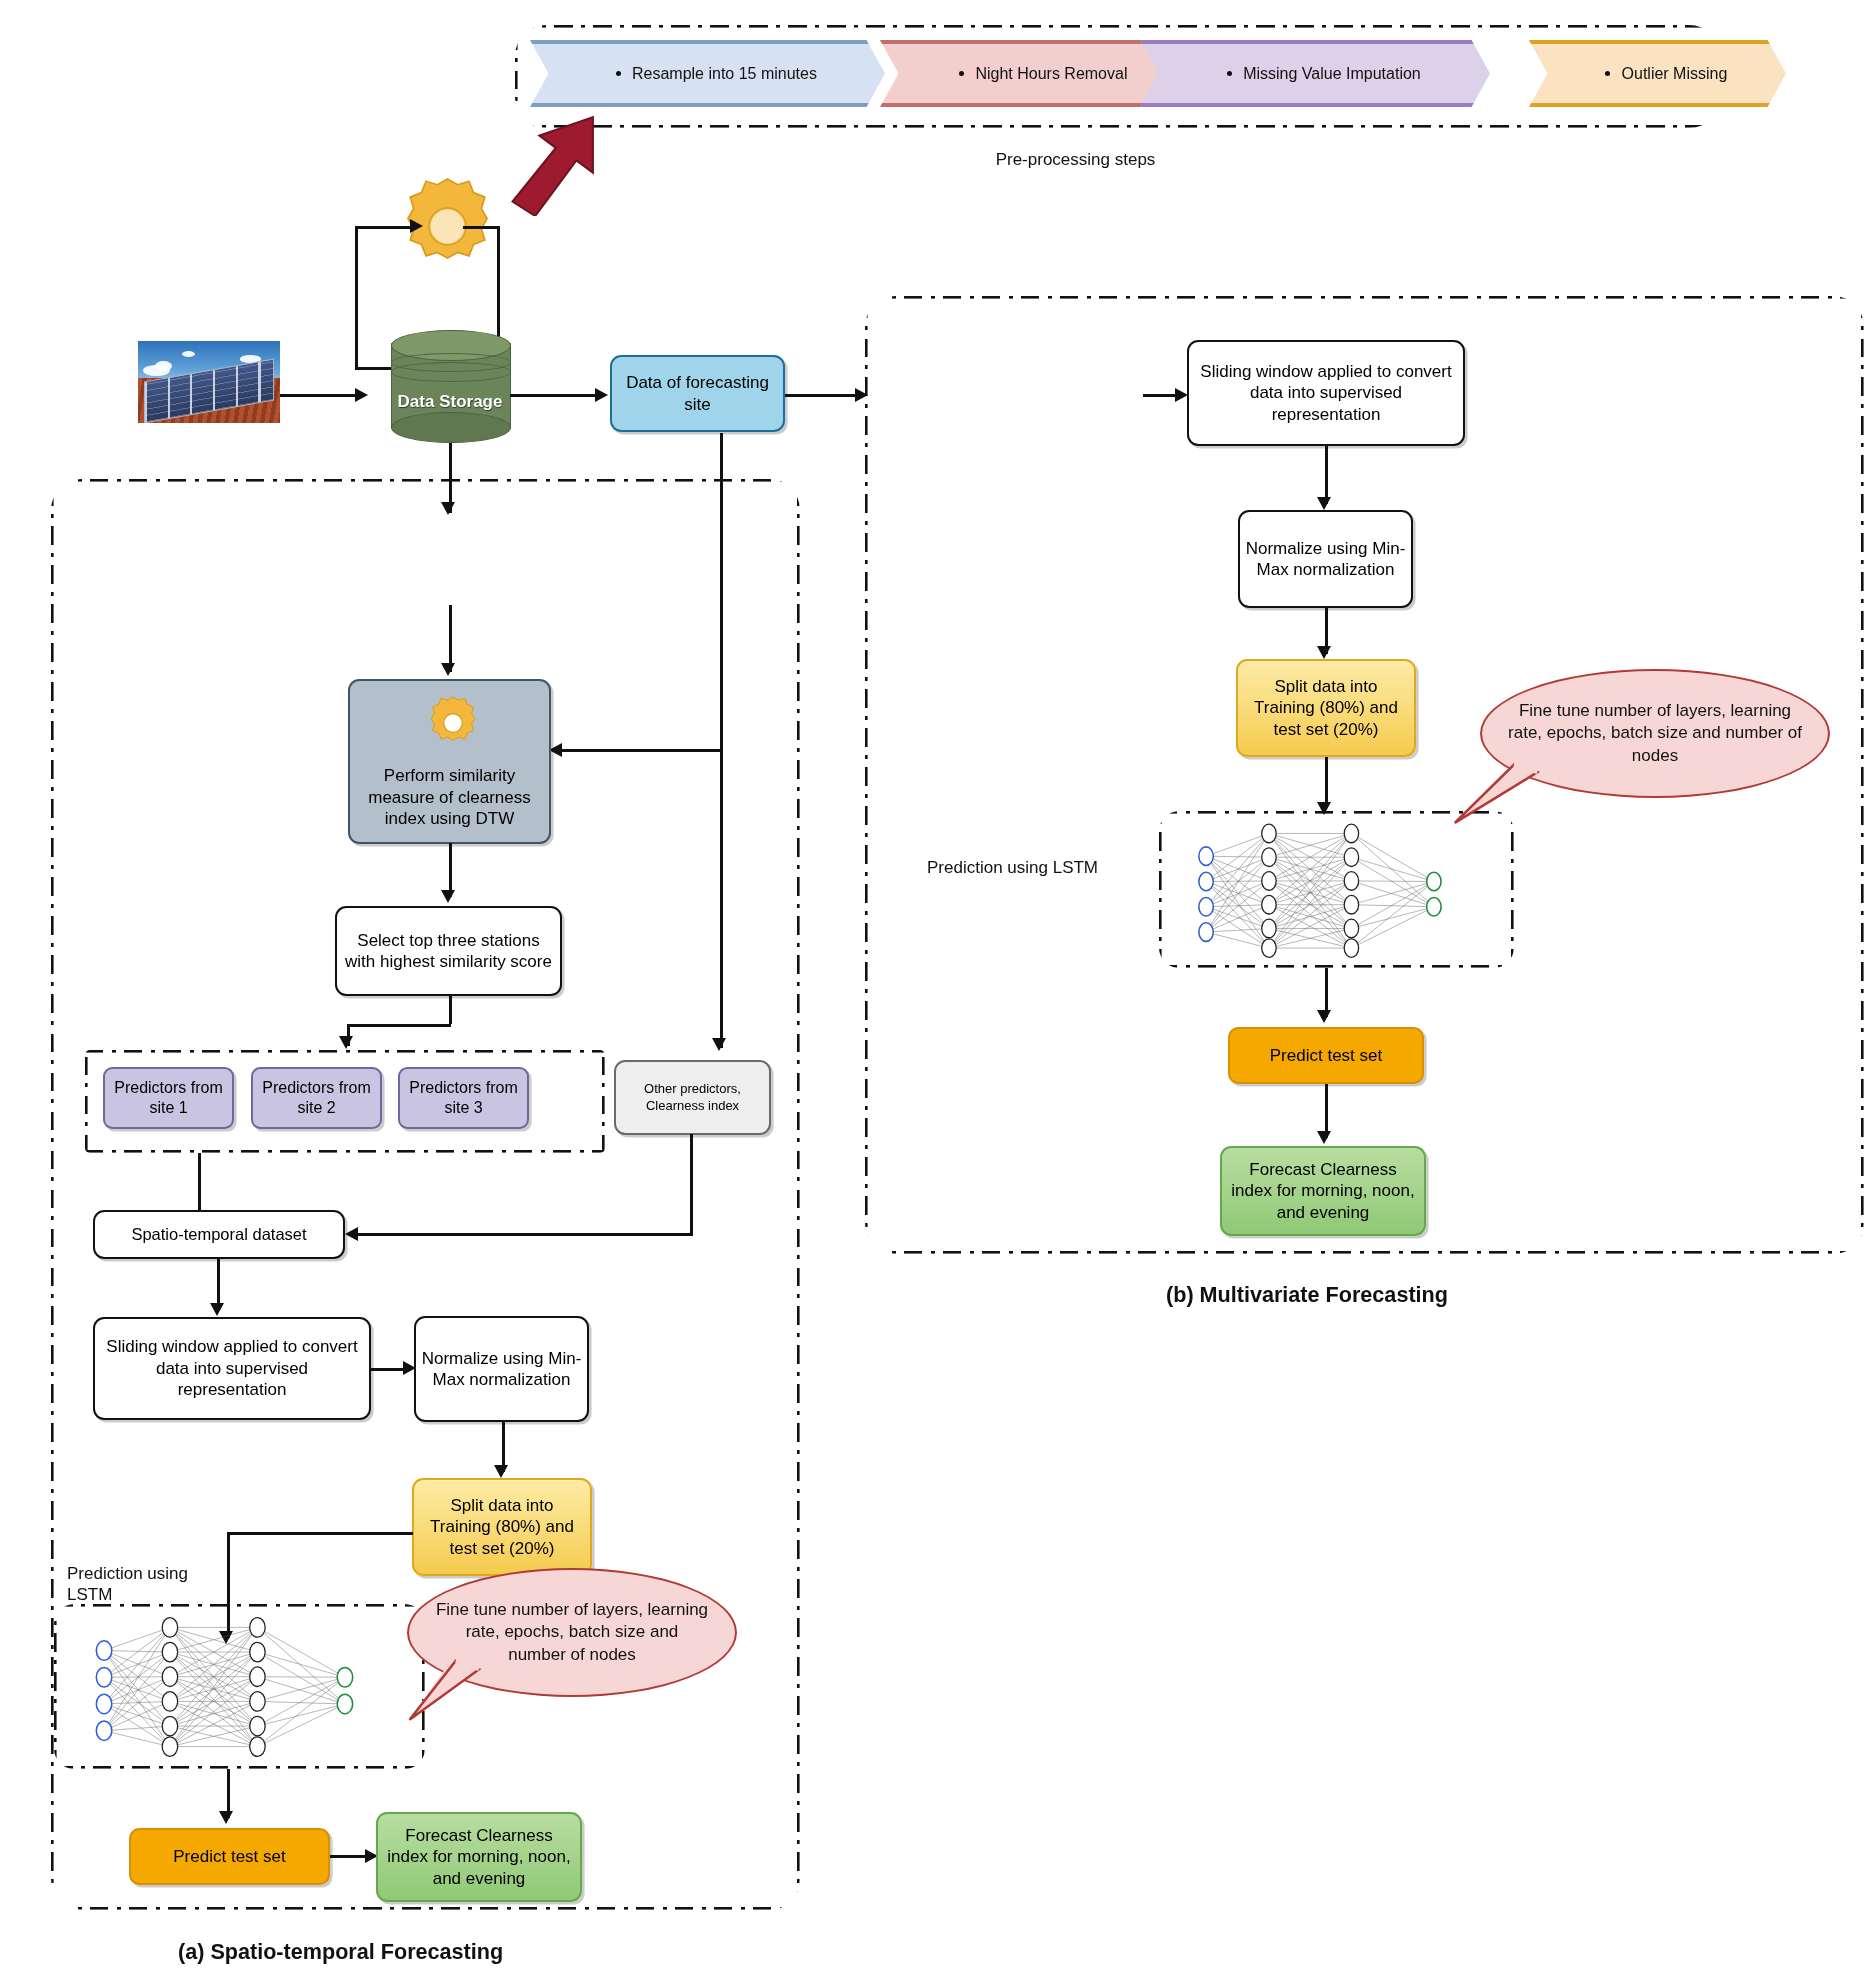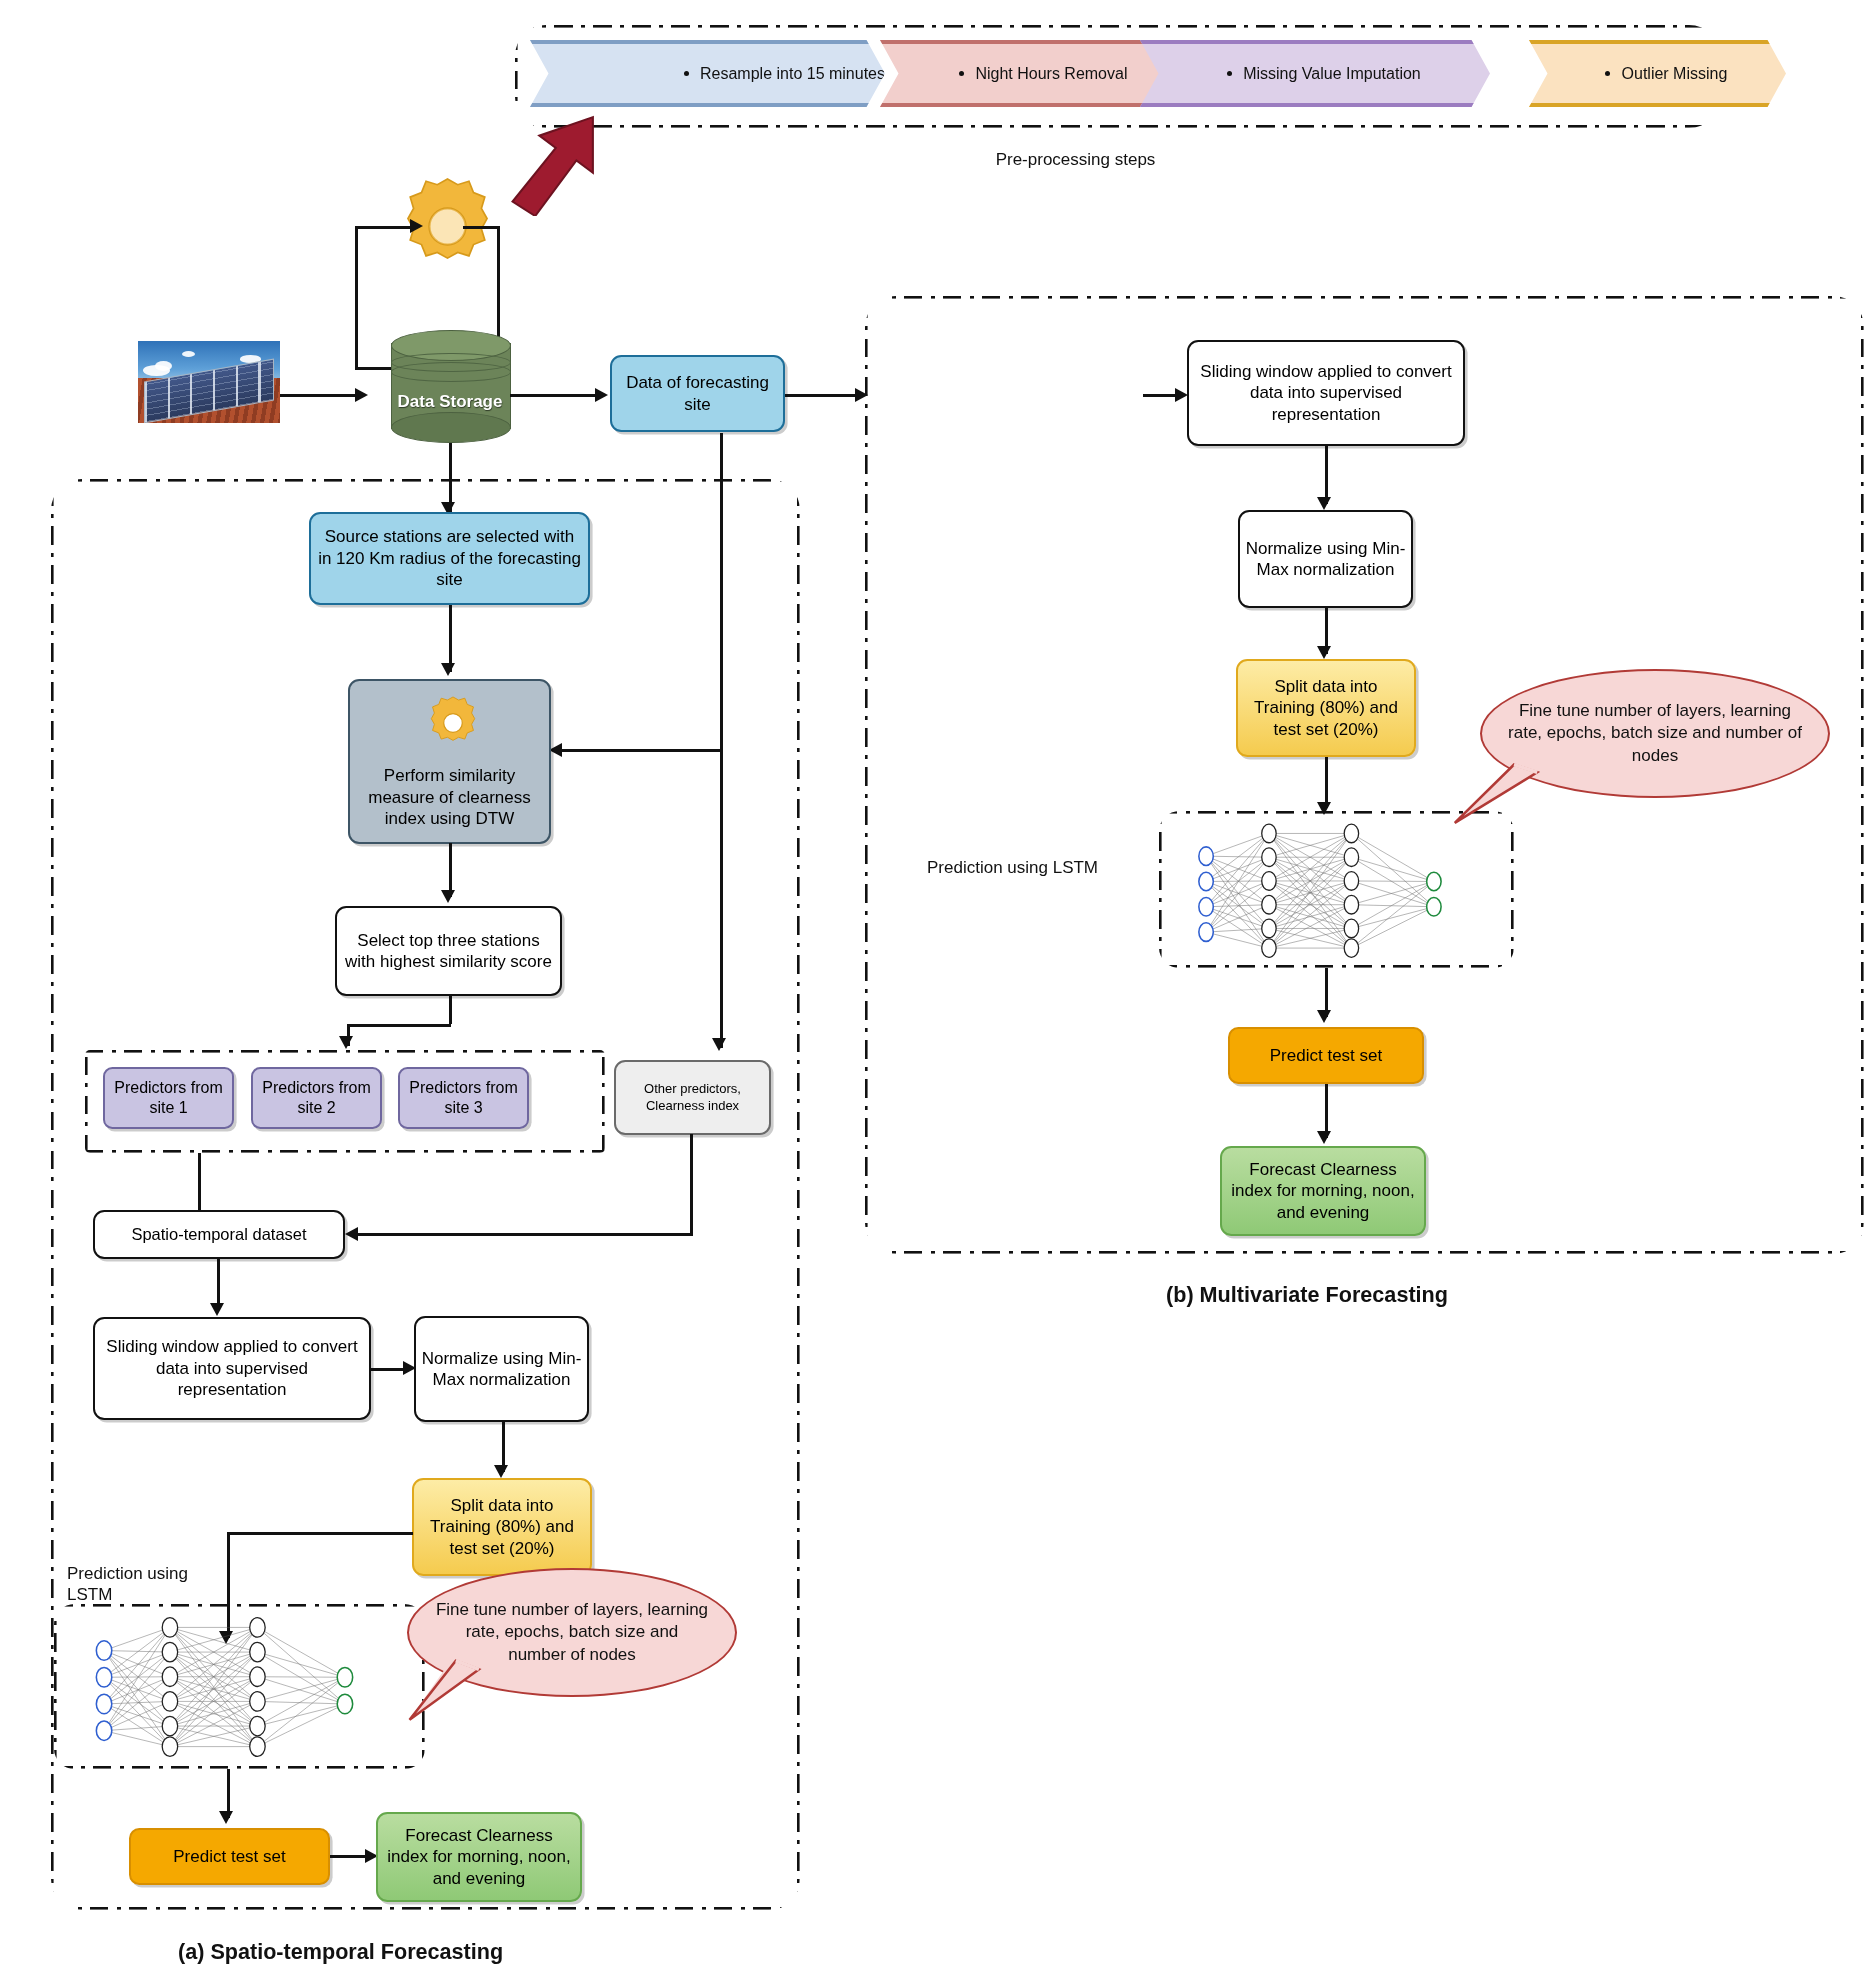--- a/index.html
+++ b/index.html
@@ -99,21 +99,21 @@
   .nn{position:absolute;}
   .nn svg{width:100%;height:100%;display:block;}
 </style>
 </head>
 <body>
 
 <div id="stage">
 
   <div class="panel dashdot abs" style="left:515px;top:25px;width:1205px;height:103px;"></div>
 
-  <div class="chev" style="left:530px;top:40px;width:355px;background:#d6e2f2;border-top:4.1px solid #7f9ec4;border-bottom:4.1px solid #7f9ec4;justify-content:flex-end;">
+  <div class="chev" style="left:530px;top:40px;width:355px;background:#d6e2f2;border-top:4.1px solid #7f9ec4;border-bottom:4.1px solid #7f9ec4;">
     <div class="inner">
         <span class="dot"></span>
       <span>Resample into 15 minutes</span>
       </div>
   </div>
   <div class="chev" style="left:880px;top:40px;width:309px;background:#f2cfcc;border-top:4.1px solid #c0706c;border-bottom:4.1px solid #c0706c;">
     <div class="inner">
         <span class="dot"></span>
       <span>Night Hours Removal</span>
       </div>
@@ -198,21 +198,20 @@
 
   <div class="ln lnv" style="left:720px;top:433px;height:319px;"></div>
   <div class="ln lnh" style="left:561px;top:749px;width:161px;"></div>
   <div class="arrow-l" style="left:549px;top:743px;"></div>
 
   <div class="ln lnv" style="left:720px;top:749px;height:299px;"></div>
   <div class="arrow-d" style="left:712px;top:1038px;"></div>
 
   <div class="panel dashdot abs" style="left:51px;top:479px;width:749px;height:1431px;"></div>
 
-  <div class="box blue" style="left:309px;top:512px;width:281px;height:93px;">Source stations are selected with in 120 Km radius of the forecasting site</div>
   <div class="ln lnv" style="left:449px;top:605px;height:67px;"></div>
   <div class="arrow-d" style="left:441px;top:663px;"></div>
 
   <div class="box gray-blue" style="left:348px;top:679px;width:203px;height:165px;flex-direction:column;justify-content:flex-end;padding-bottom:12.4px;">
     <div class="gear" style="left:72px;top:11.3px;width:62px;height:62px;position:absolute;">
       <svg viewBox="0 0 100 100">
         <g fill="#f2b73b" stroke="#d79a1b" stroke-width="1.5">
           <path d="M50 8 l9 5 l10 -3 l4 10 l10 4 l-3 10 l5 9 l-5 9 l3 10 l-10 4 l-4 10 l-10 -3 l-9 5 l-9 -5 l-10 3 l-4 -10 l-10 -4 l3 -10 l-5 -9 l5 -9 l-3 -10 l10 -4 l4 -10 l10 3 z"></path>
         </g>
         <circle cx="50" cy="50" r="15" fill="#fff" stroke="#d79a1b" stroke-width="2"></circle>

